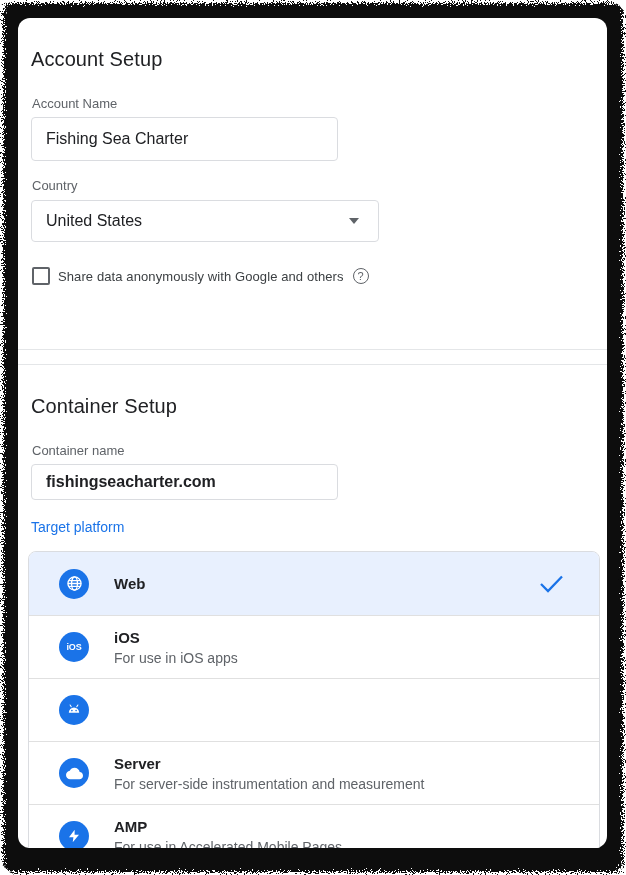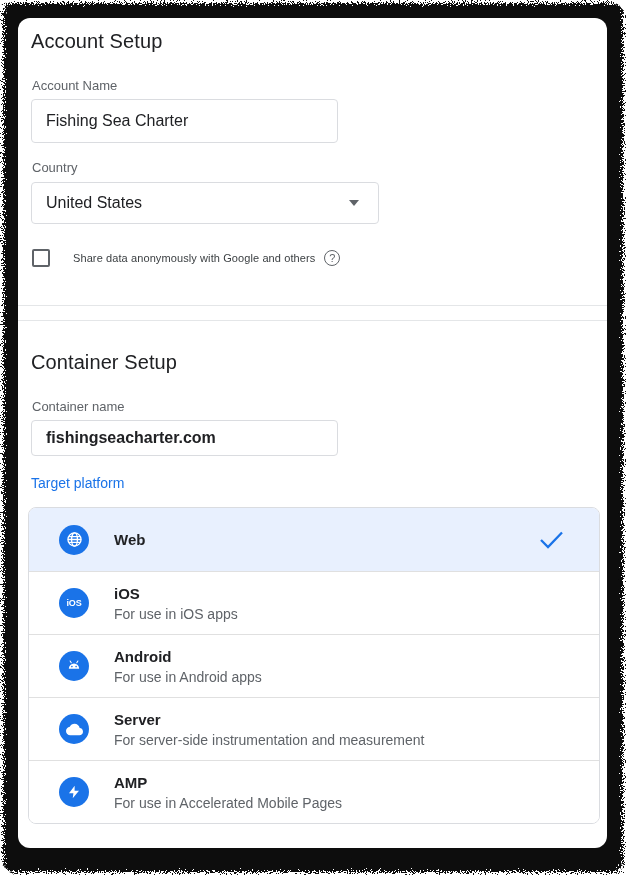--- a/index.html
+++ b/index.html
@@ -17,41 +17,41 @@
     font-family:"Liberation Sans", sans-serif;
   }
   
   .frame-solid{position:absolute;inset:7px;background:#0a0a0a;border-radius:12px;}
   .noise-frame{position:absolute;inset:3px;background:#0d0d0d;border-radius:10px;filter:url(#grunge);}
   
   .card{
     position:absolute;left:18px;top:18px;width:589px;height:830px;
     background:#fff;border-radius:12px;overflow:hidden;
   }
-  .section-account{height:288px;padding:10px 13px 0;border-bottom:1px solid var(--divider);}
+  .section-account{height:332px;padding:28px 13px 0;border-bottom:1px solid var(--divider);}
   .section-gap{height:15px;border-bottom:1px solid var(--divider);}
   .section-container{padding:28px 13px 0;}
   .section-title{font-size:20px;font-weight:400;color:var(--text-dark);line-height:26px;letter-spacing:.1px;}
   .field-label{font-size:13px;color:var(--text-gray);line-height:16px;margin:24px 0 5px 1px;}
   .field-label.country{margin-top:17px;margin-bottom:6px;}
   .text-input{
     display:block;width:307px;height:44px;border:1px solid var(--border);border-radius:4px;
     font-size:16px;color:var(--text-dark);padding:0 14px;background:#fff;outline:none;
     font-family:inherit;
   }
   .text-input.container-name{height:36px;font-weight:bold;}
   .select-box{
     width:348px;height:42px;border:1px solid var(--border);border-radius:4px;
     display:flex;align-items:center;justify-content:space-between;
     padding:0 19px 0 14px;font-size:16px;color:var(--text-dark);cursor:pointer;background:#fff;
   }
   .arrow-down{width:0;height:0;border-left:5.5px solid transparent;border-right:5.5px solid transparent;border-top:6px solid #5f6368;}
   .checkbox-row{display:flex;align-items:center;margin-top:25px;margin-left:1px;}
   .checkbox{width:18px;height:18px;border:2px solid var(--text-gray);border-radius:2px;background:#fff;flex:none;cursor:pointer;}
-  .checkbox-label{font-size:11px;color:#3c4043;margin-left:23px;letter-spacing:.1px;}
+  .checkbox-label{font-size:13px;color:#3c4043;margin-left:8px;letter-spacing:.1px;}
   .help-icon{
     width:16px;height:16px;border:1.4px solid var(--text-gray);border-radius:50%;
     display:flex;align-items:center;justify-content:center;
     font-size:11px;line-height:1;color:var(--text-gray);margin-left:9px;cursor:pointer;
   }
   .target-platform{display:inline-block;font-size:14px;font-weight:500;color:var(--accent);margin-top:19px;line-height:17px;cursor:pointer;}
   .platform-list{
     width:572px;margin:15px 0 0 -3px;border:1px solid var(--border);border-radius:8px;
     overflow:hidden;background:#fff;
   }
@@ -147,24 +147,20 @@
         <div class="platform-row">
           <span class="platform-icon">
             <svg width="18" height="18" viewBox="0 0 24 24">
               <path d="M5.1 15.6 a6.9 6.9 0 0 1 13.8 0 z" fill="#fff"></path>
               <line x1="8.3" y1="7.6" x2="6.8" y2="5.3" stroke="#fff" stroke-width="1.4" stroke-linecap="round"></line>
               <line x1="15.7" y1="7.6" x2="17.2" y2="5.3" stroke="#fff" stroke-width="1.4" stroke-linecap="round"></line>
               <circle cx="9.2" cy="12.8" r="1.1" fill="var(--accent)"></circle>
               <circle cx="14.8" cy="12.8" r="1.1" fill="var(--accent)"></circle>
             </svg>
           </span>
-          <span class="platform-text">
-            <div class="platform-name">Android</div>
-            <div class="platform-desc">For use in Android apps</div>
-          </span>
         </div>
         <div class="platform-row">
           <span class="platform-icon">
             <svg width="17" height="17" viewBox="0 0 24 24">
               <path d="M19.35 10.04C18.67 6.59 15.64 4 12 4 9.11 4 6.6 5.64 5.35 8.04 2.34 8.36 0 10.91 0 14c0 3.31 2.69 6 6 6h13c2.76 0 5-2.24 5-5 0-2.64-2.05-4.78-4.65-4.96z" fill="#fff"></path>
             </svg>
           </span>
           <span class="platform-text">
             <div class="platform-name">Server</div>
             <div class="platform-desc">For server-side instrumentation and measurement</div>

